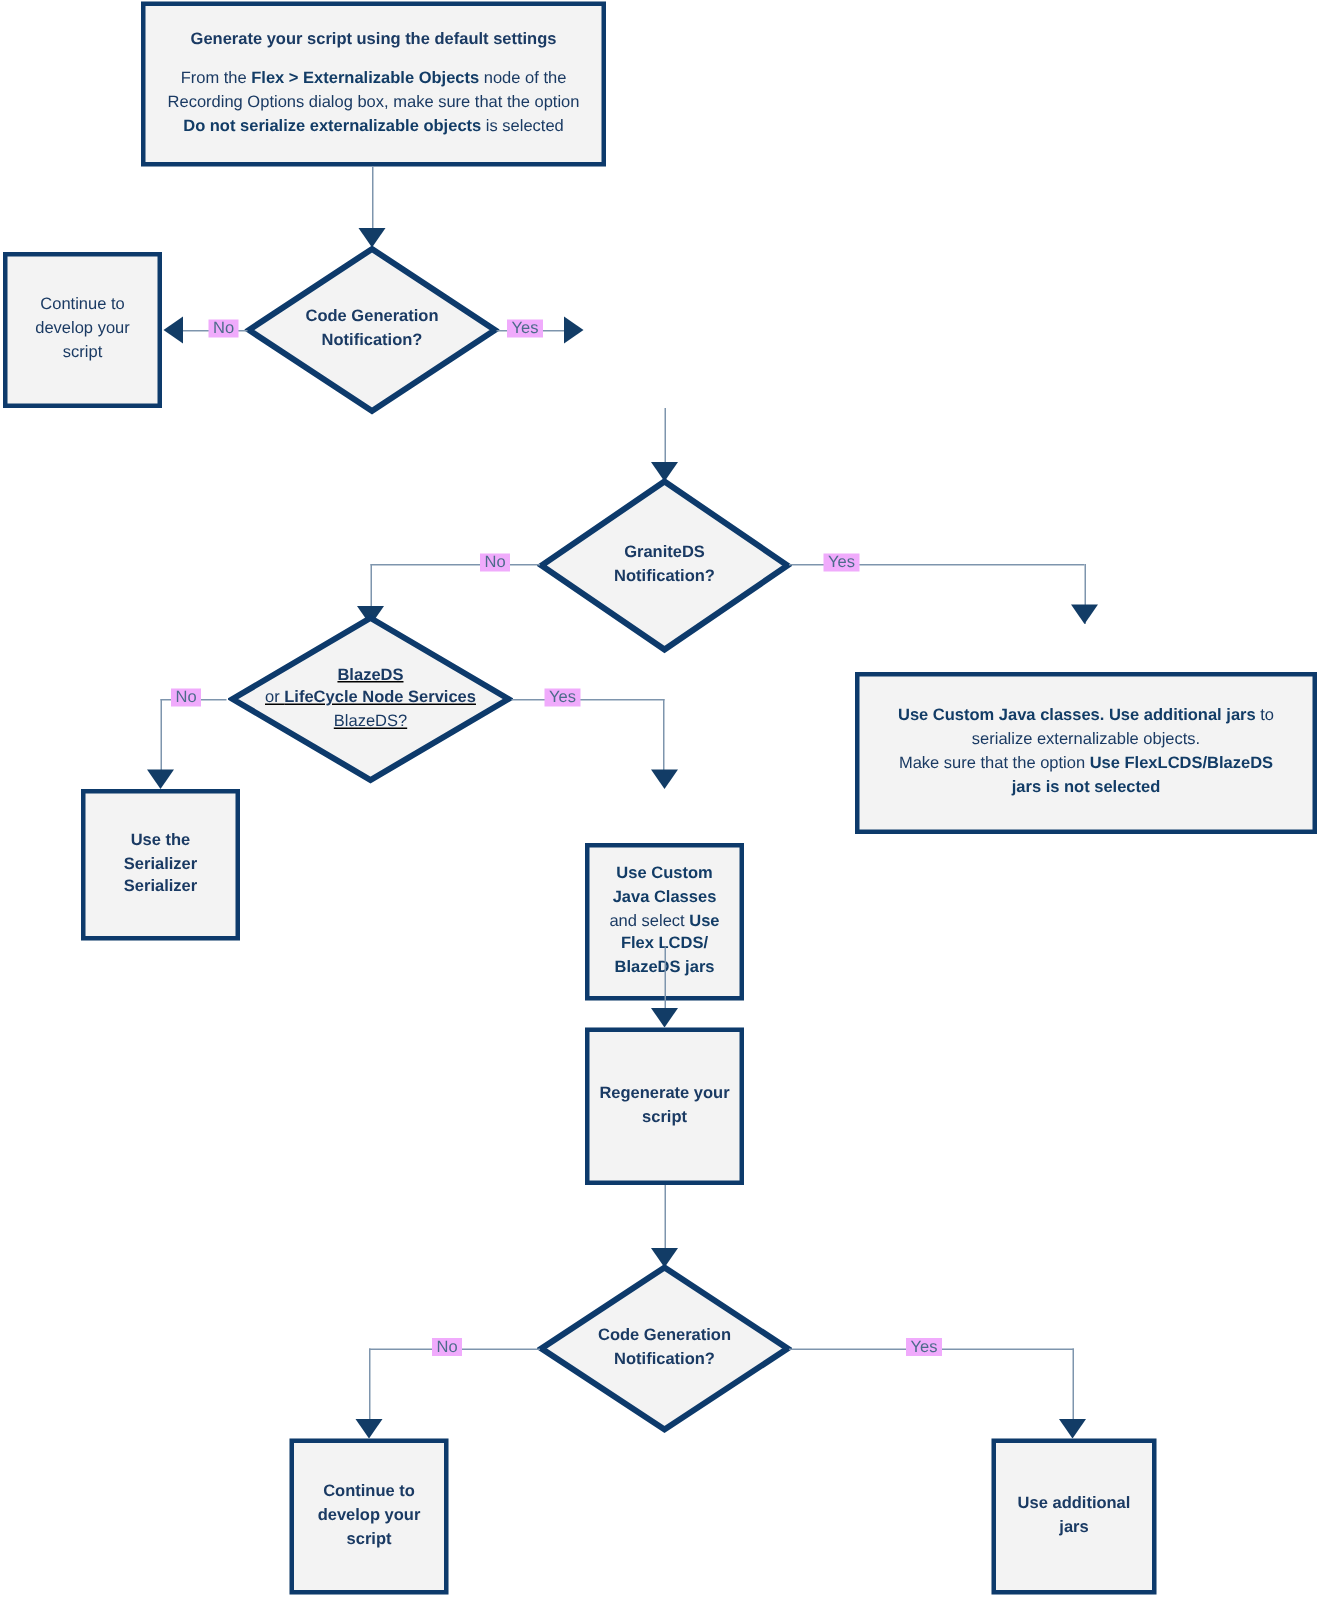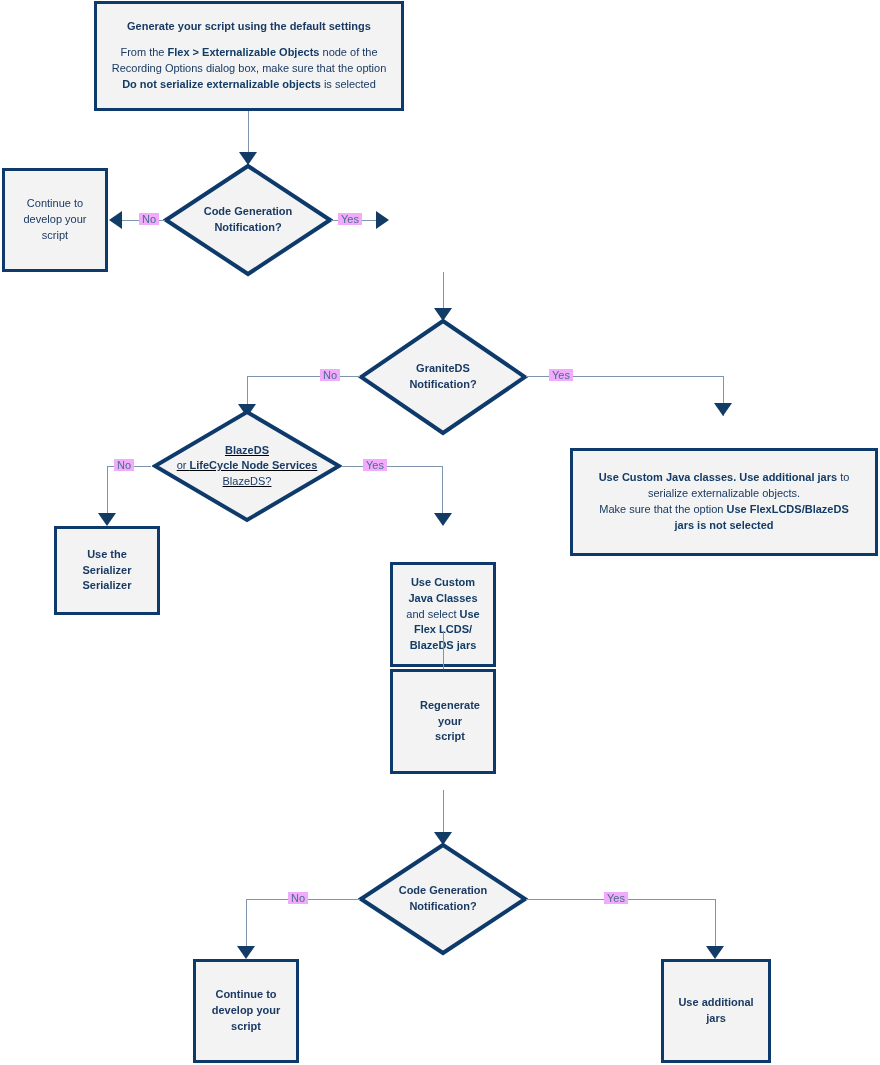--- a/index.html
+++ b/index.html
@@ -186,21 +186,21 @@
       <div><span class="reg">or </span><span>LifeCycle Node Services</span></div>
       <div class="reg">BlazeDS?</div>
     </div>
   </div>
 
   <div class="line h" style="left:107px; top:466px; width:44px;"></div>
   <div class="line v" style="left:107px; top:466px; height:49px;"></div>
   <div class="arrow-down" style="left:98px; top:513px;"></div>
   <div class="edge-label" style="left:114px; top:459px;">No</div>
 
-  <div class="node" style="left:54px; top:526px; width:106px; height:89px;">
+  <div class="node" style="left:54px; top:526px; width:106px; height:101px;">
     <div class="txt">
       <div style="font-weight:bold">Use the</div>
       <div style="font-weight:bold">Serializer</div>
       <div style="font-weight:bold">Serializer</div>
     </div>
   </div>
 
   <div class="line h" style="left:341px; top:466px; width:102px;"></div>
   <div class="line v" style="left:442px; top:466px; height:49px;"></div>
   <div class="arrow-down" style="left:434px; top:513px;"></div>
@@ -209,21 +209,21 @@
   <div class="node" style="left:390px; top:526px; width:106px; height:105px;margin-top:36px;">
     <div class="txt">
       <b>Use Custom Java Classes</b><span> and select</span>
       <b>Use Flex LCDS/ BlazeDS jars</b>
     </div>
   </div>
 
   <div class="line v" style="left:443px; top:631px; height:44px;"></div>
   <div class="arrow-down" style="left:434px; top:672px;"></div>
 
-  <div class="node" style="left:390px; top:669px; width:106px; height:105px;padding-left:20px;">
+  <div class="node" style="left:390px; top:685px; width:106px; height:105px;">
     <div class="txt">
       <div style="font-weight:bold">Regenerate your</div>
       <div style="font-weight:bold">script</div>
     </div>
   </div>
 
   <div class="line v" style="left:443px; top:790px; height:45px;"></div>
   <div class="arrow-down" style="left:434px; top:832px;"></div>
 
   <div class="diamond-wrap" style="left:358px; top:842px; width:170px; height:114px;">

